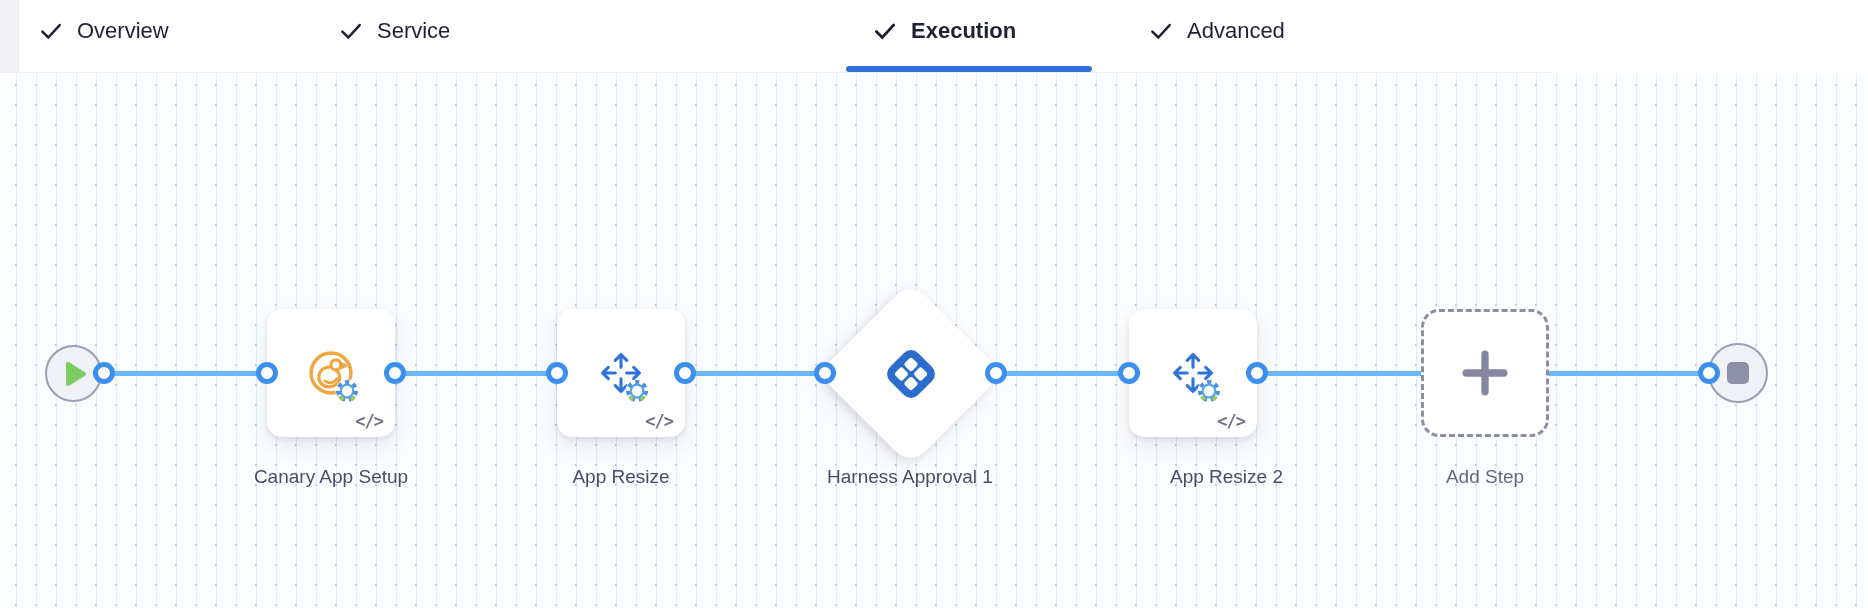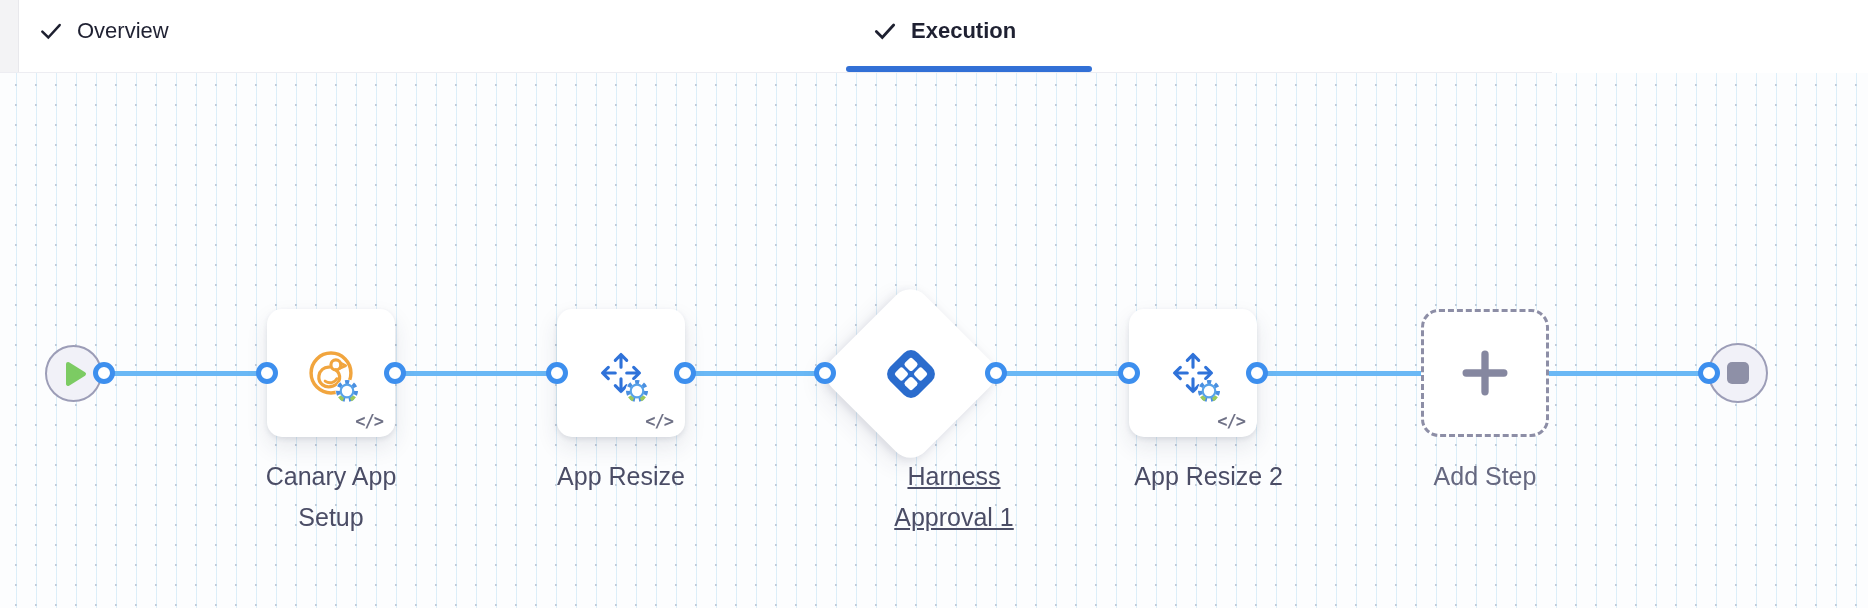--- a/index.html
+++ b/index.html
@@ -102,57 +102,73 @@
   .add-step-box {
     position: absolute; left: 1421px; top: 309px; width: 128px; height: 128px;
     background: #ffffff; border: 3px dashed #8d8ea6; border-radius: 18px;
     box-sizing: border-box; display: flex; align-items: center; justify-content: center;
     z-index: 2; cursor: pointer;
   }
 
   
   .node-label {
     position: absolute; top: 456px; width: 180px;
-    text-align: center; font-size: 25px; line-height: 41px; color: #4b4d66;
+    text-align: center; font-size: 19px; line-height: 41px; color: #4b4d66;
     z-index: 3;
   }
   .label-canary  { left: 241px; }
   .label-resize1 { left: 531px; }
-  .label-approval{ left: 864px; text-decoration: underline; }
+  .label-approval{ left: 820px; }
   .label-resize2 { left: 1103px; text-align: right; }
   .label-addstep { left: 1395px; color: #666880; }
 </style>
 </head>
 <body>
 
 <div class="canvas"></div>
 
 <div class="header">
   <div class="header-left-strip"></div>
 
   <div class="tab" style="left:38px">
     <span class="tab-check">
       <svg width="26" height="26" viewBox="0 0 24 24">
           <path d="M4 12.5 L9.5 18 L20 6.5" stroke="#1e2030" stroke-width="2.3" fill="none" stroke-linecap="round"></path>
         </svg>
     </span>
     <span>Overview</span>
   </div>
 
+  <div class="tab" style="left:338px">
+    <span class="tab-check">
+      <svg width="26" height="26" viewBox="0 0 24 24">
+          <path d="M4 12.5 L9.5 18 L20 6.5" stroke="#1e2030" stroke-width="2.3" fill="none" stroke-linecap="round"></path>
+        </svg>
+    </span>
+    <span>Service</span>
+  </div>
 
 
   <div class="tab active" style="left:872px">
     <span class="tab-check">
       <svg width="26" height="26" viewBox="0 0 24 24">
           <path d="M4 12.5 L9.5 18 L20 6.5" stroke="#1e2030" stroke-width="2.6" fill="none" stroke-linecap="round"></path>
         </svg>
     </span>
     <span>Execution</span>
   </div>
 
+  <div class="tab" style="left:1148px">
+    <span class="tab-check">
+      <svg width="26" height="26" viewBox="0 0 24 24">
+          <path d="M4 12.5 L9.5 18 L20 6.5" stroke="#1e2030" stroke-width="2.3" fill="none" stroke-linecap="round"></path>
+        </svg>
+    </span>
+    <span>Advanced</span>
+  </div>
 
   <div class="tab-underline"></div>
 </div>
 
 <div class="flow-line"></div>
 
 <div class="terminal-circle terminal-start">
   <span style="margin-left:4px;display:flex;">
     <svg width="22" height="26" viewBox="0 0 22 26">
         <polygon points="3,3 19,13 3,23" fill="#7ccb63" stroke="#7ccb63" stroke-width="4" stroke-linejoin="round"></polygon>

